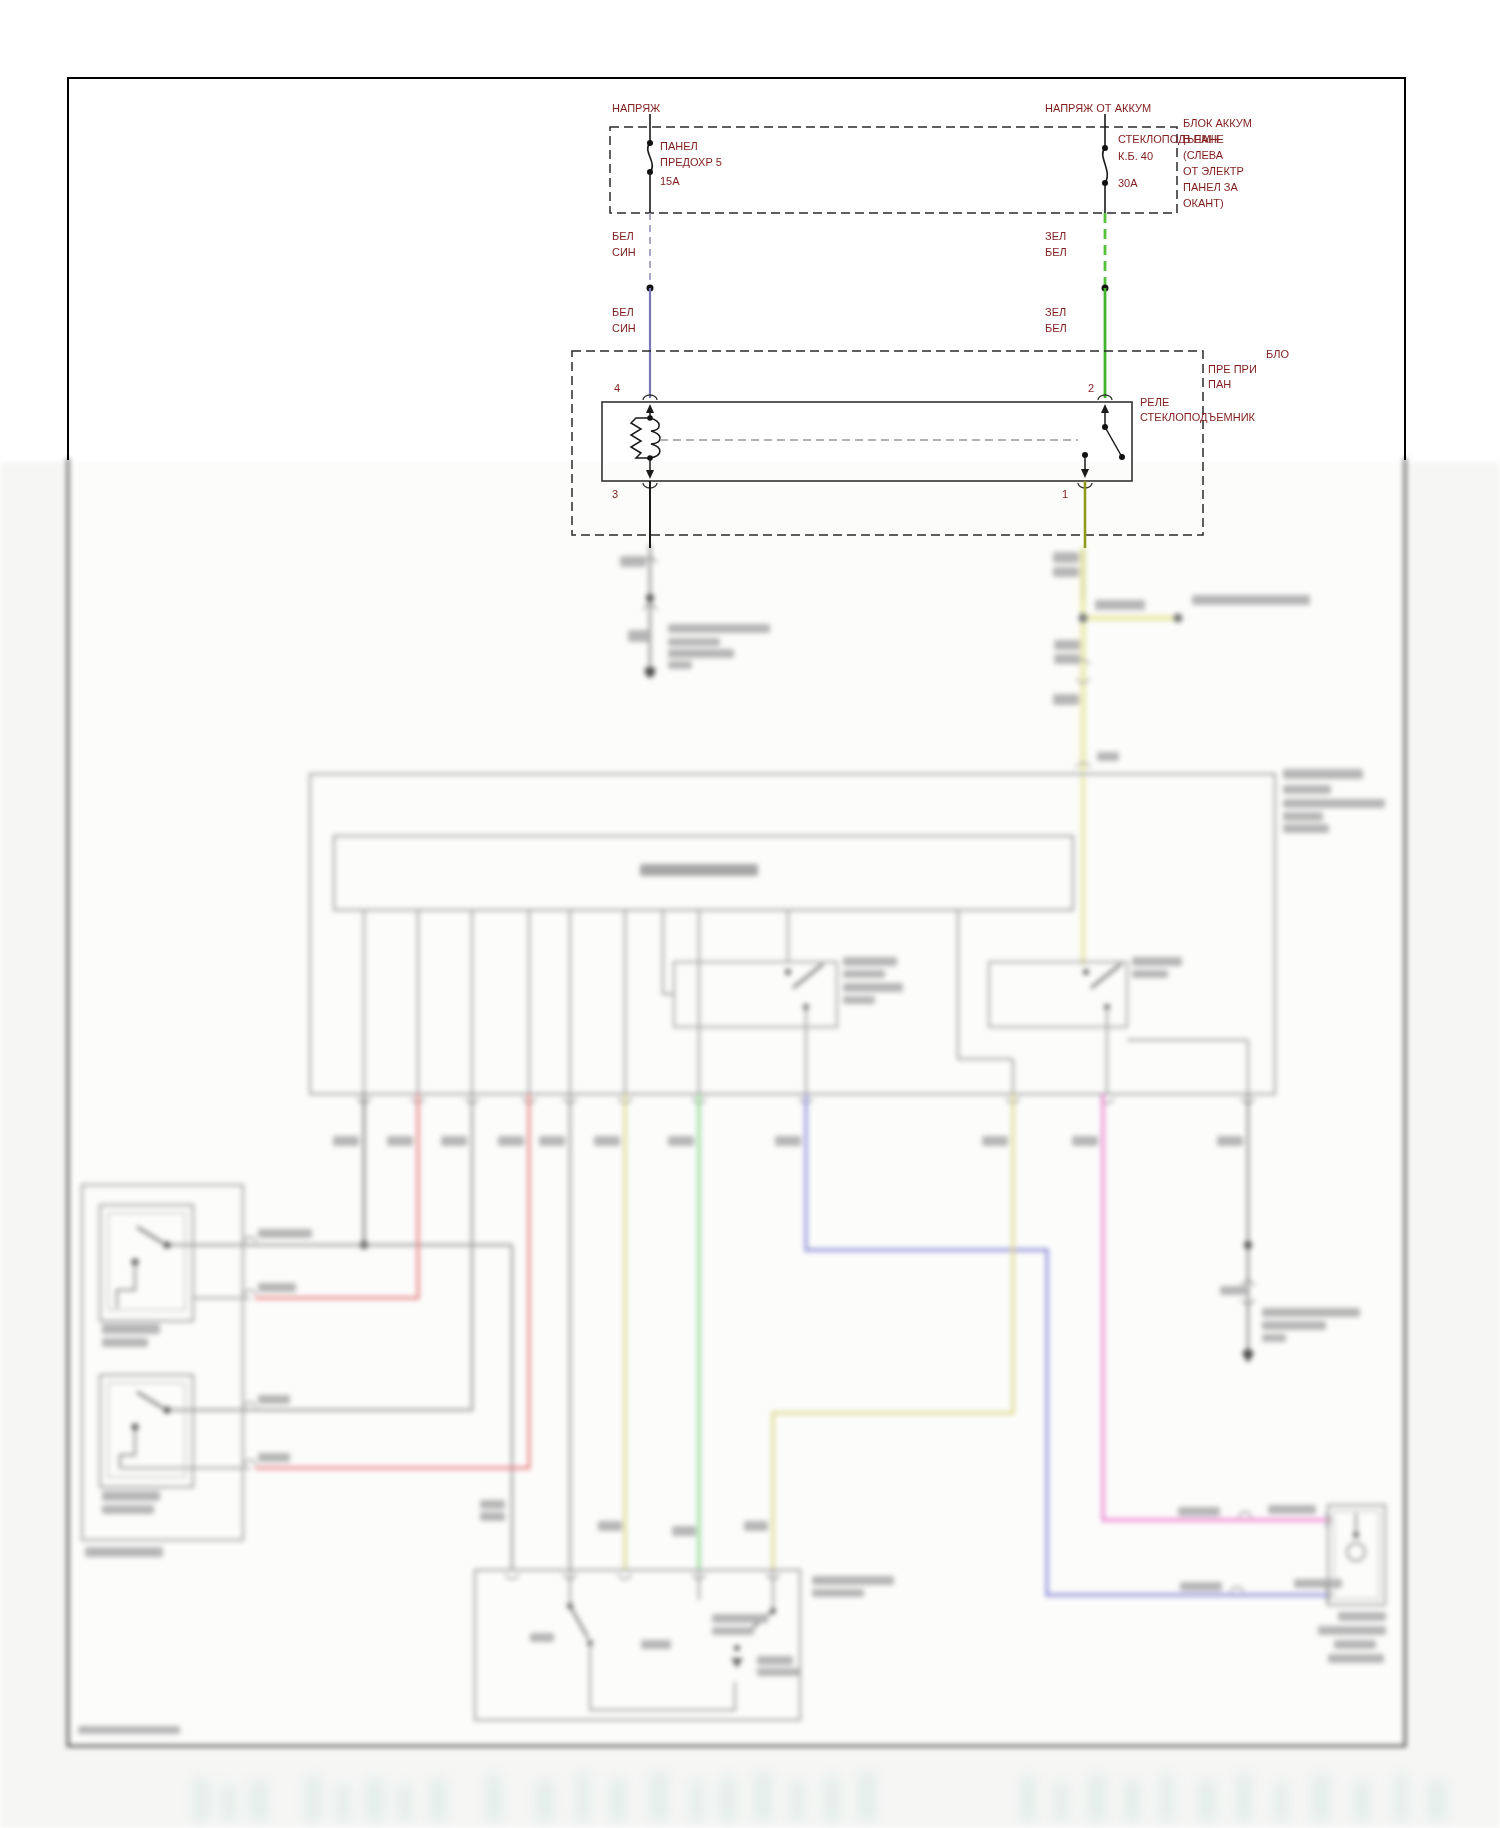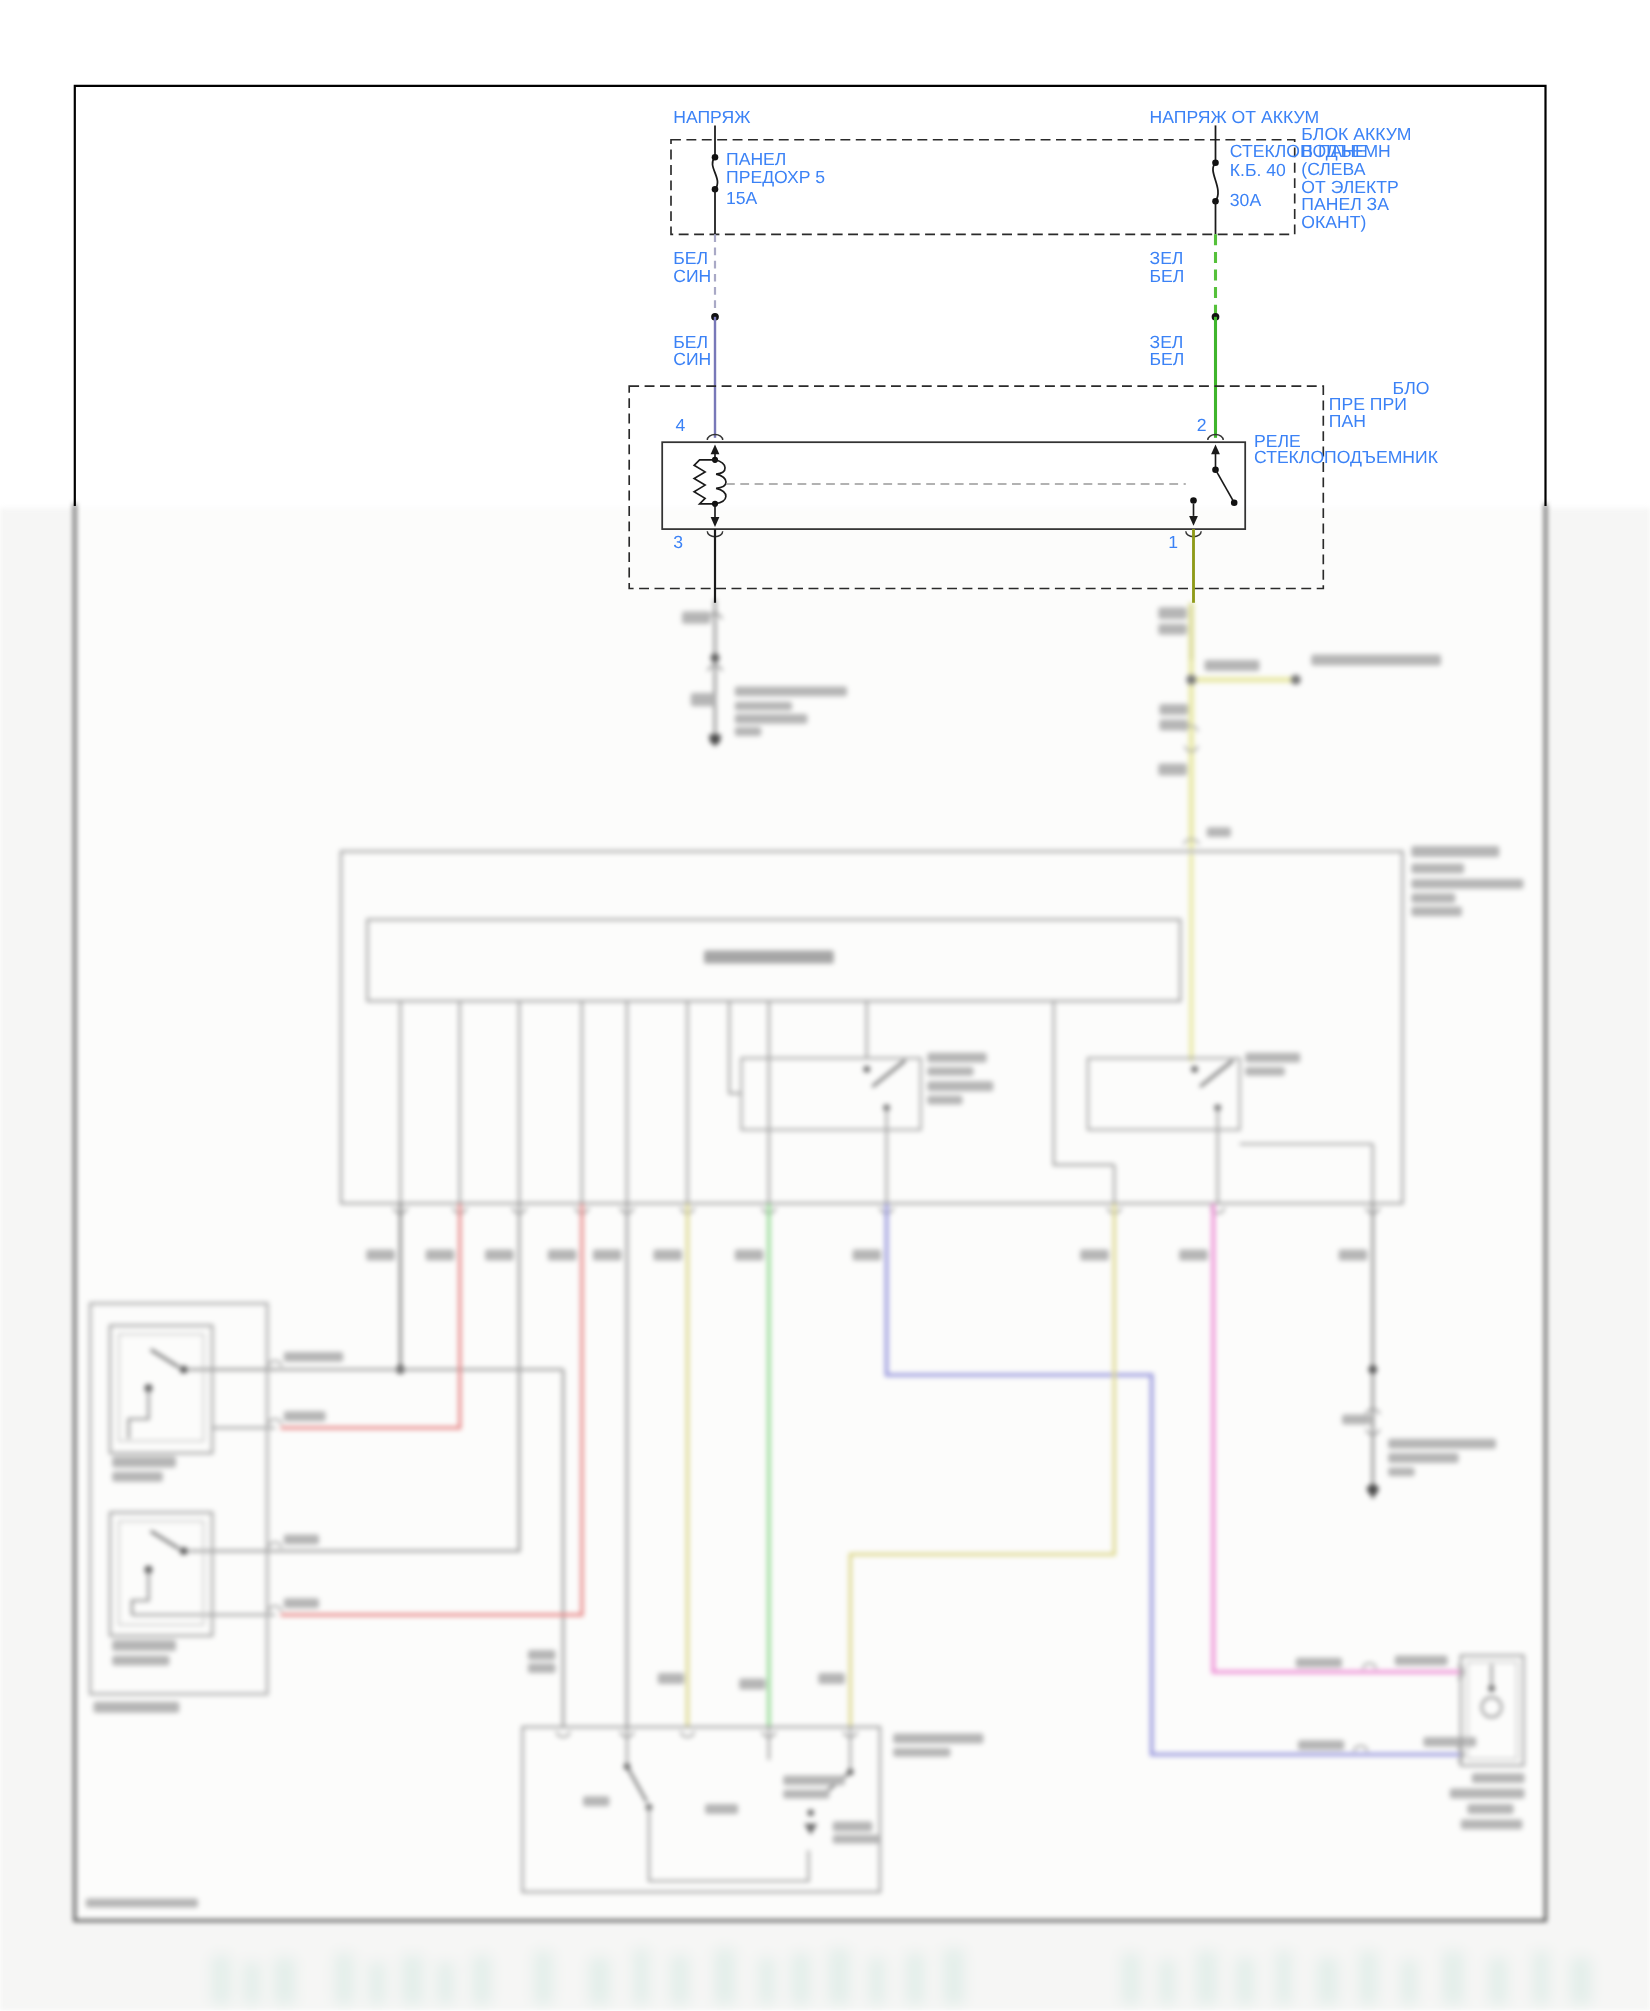--- a/index.html
+++ b/index.html
@@ -2,21 +2,21 @@
 <html><head>
 <meta charset="utf-8">
 <style>
   html,body{margin:0;padding:0;background:#ffffff;}
   .page{position:relative;width:1500px;height:1828px;background:#ffffff;overflow:hidden;
         font-family:"Liberation Sans", sans-serif;}
   .layer{position:absolute;left:0;top:0;width:1500px;height:1828px;}
   svg.layer{display:block;}
   .blurlayer{filter:blur(2.4px);}
   .ghost{filter:blur(6px);opacity:.5;}
-  .lbl{position:absolute;font-size:16px;line-height:14px;color:#3b82f6;white-space:nowrap;}
+  .lbl{position:absolute;font-size:11px;line-height:14px;color:#7f1d1d;white-space:nowrap;}
   .blob{fill:#b5b5b5;}
   .blob2{fill:#a6a6a6;}
 </style>
 </head>
 <body>
 
 <div class="page">
 
   <svg class="layer blurlayer" viewBox="0 0 1500 1828">
 

